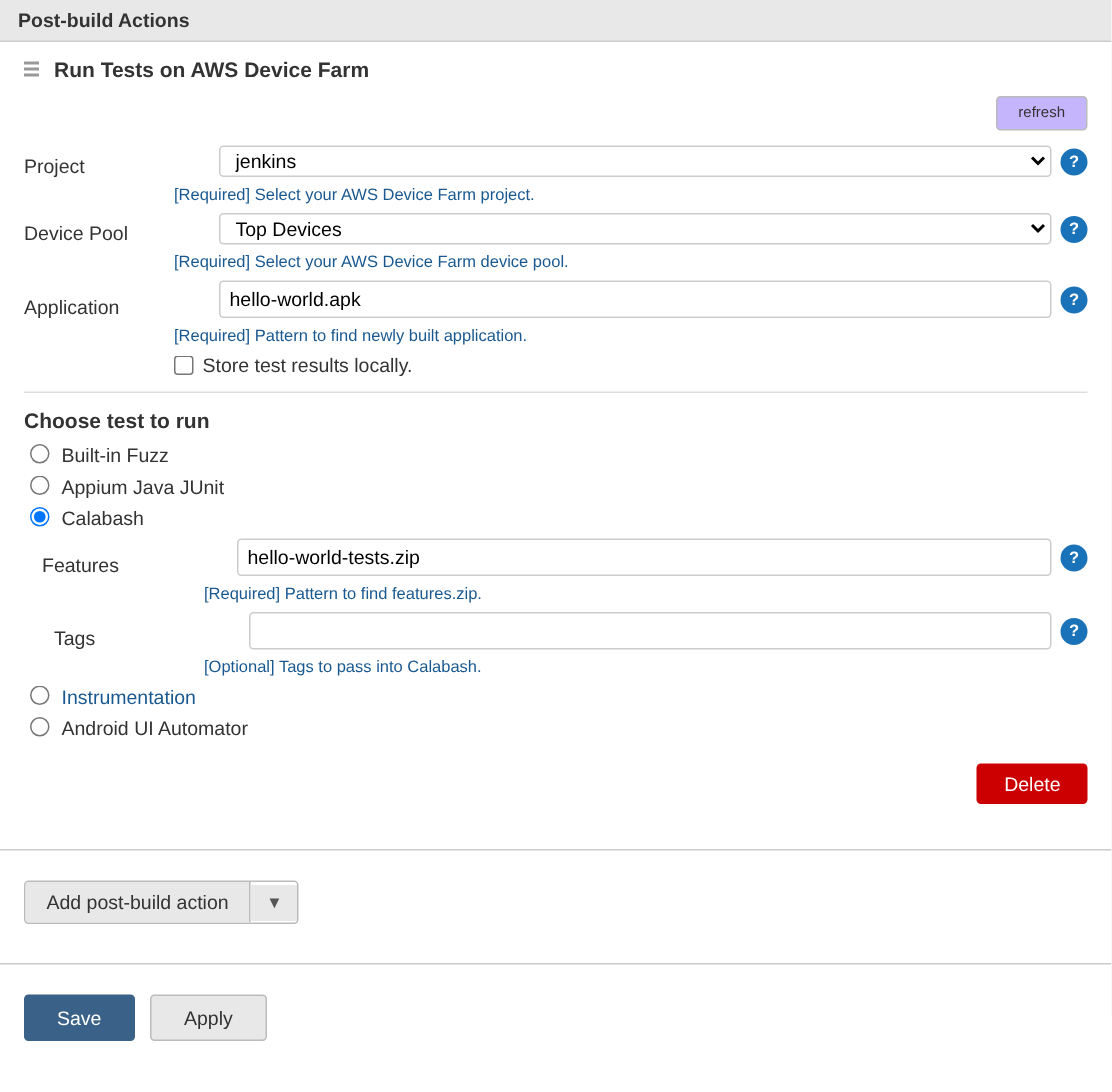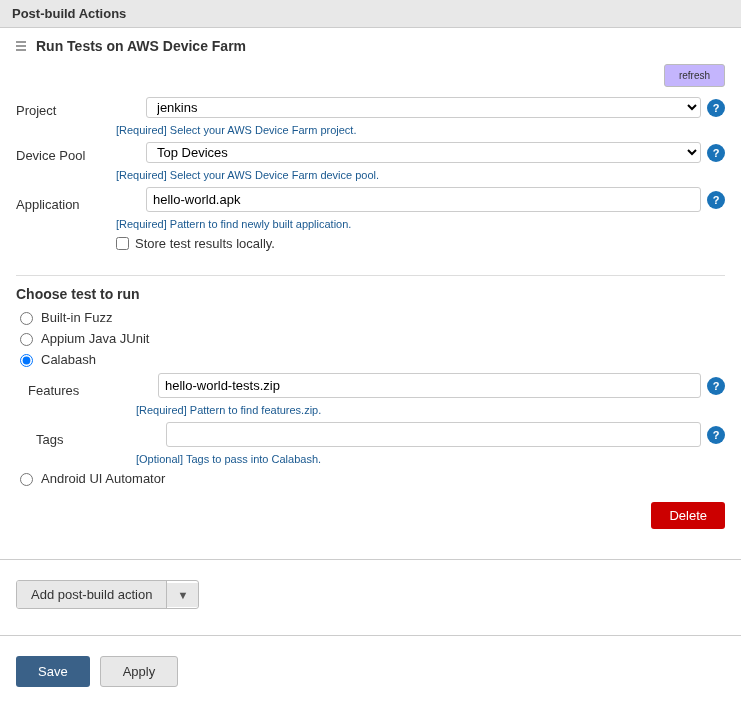--- a/index.html
+++ b/index.html
@@ -114,40 +114,40 @@
       font-size: 11px;
       color: #1a5990;
       margin-top: 2px;
       margin-left: 100px;
       margin-bottom: 6px;
     }
     .checkbox-row {
       display: flex;
       align-items: center;
       margin-left: 100px;
-      margin-bottom: 24px;
+      margin-bottom: 10px;
       gap: 6px;
     }
     .checkbox-row input[type="checkbox"] {
       cursor: pointer;
     }
     .divider {
       border: none;
       border-top: 1px solid #ddd;
       margin: 10px 0;
     }
     .choose-test-title {
       font-weight: bold;
       font-size: 14px;
       margin-bottom: 8px;
       color: #333;
     }
     .radio-row {
       display: flex;
-      align-items: flex-end;
+      align-items: flex-start;
       gap: 8px;
       margin-bottom: 6px;
       padding-left: 4px;
     }
     .radio-row input[type="radio"] {
       cursor: pointer;
     }
     .radio-label {
       font-size: 13px;
       color: #333;
@@ -313,20 +313,24 @@
 
     <div class="form-row" style="margin-left:20px;">
       <div class="form-label">Tags</div>
       <div class="form-control-wrap">
         <input class="form-input" type="text" style="">
         <span class="help-icon">?</span>
       </div>
     </div>
     <div class="hint-text" style="margin-left:120px;">[Optional] Tags to pass into Calabash.</div>
 
+    <div class="radio-row">
+      <input type="radio" name="test-type" id="instrumentation" style="">
+      <label for="instrumentation" class="radio-label link-style">Instrumentation</label>
+    </div>
 
     <div class="radio-row">
       <input type="radio" name="test-type" id="android-ui" style="">
       <label for="android-ui" class="radio-label">Android UI Automator</label>
     </div>
 
     <div class="delete-row">
       <button class="delete-btn">Delete</button>
     </div>
   </div>

